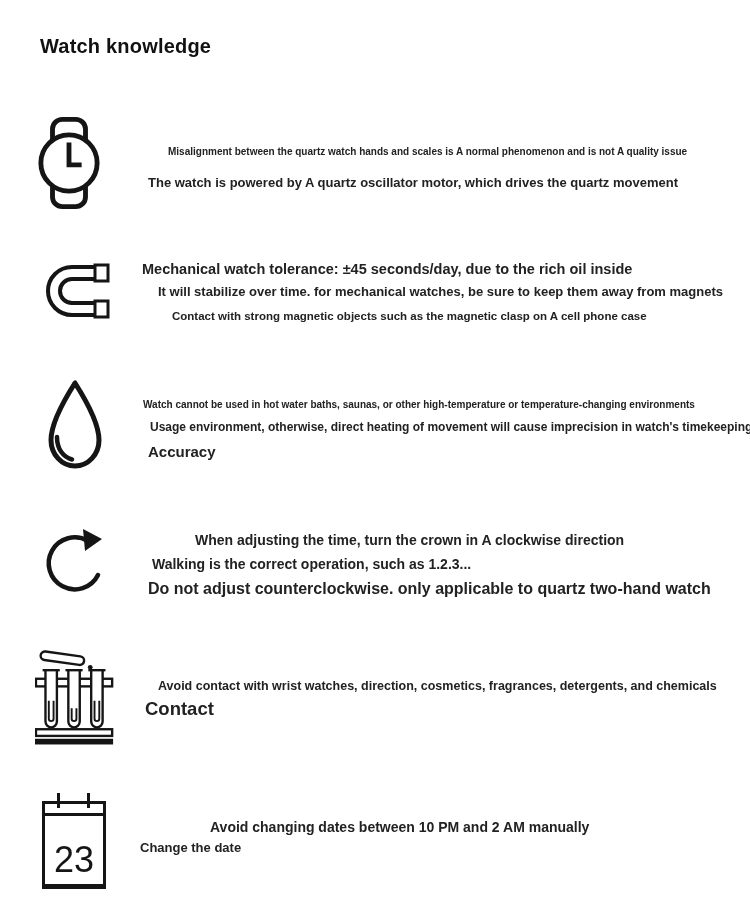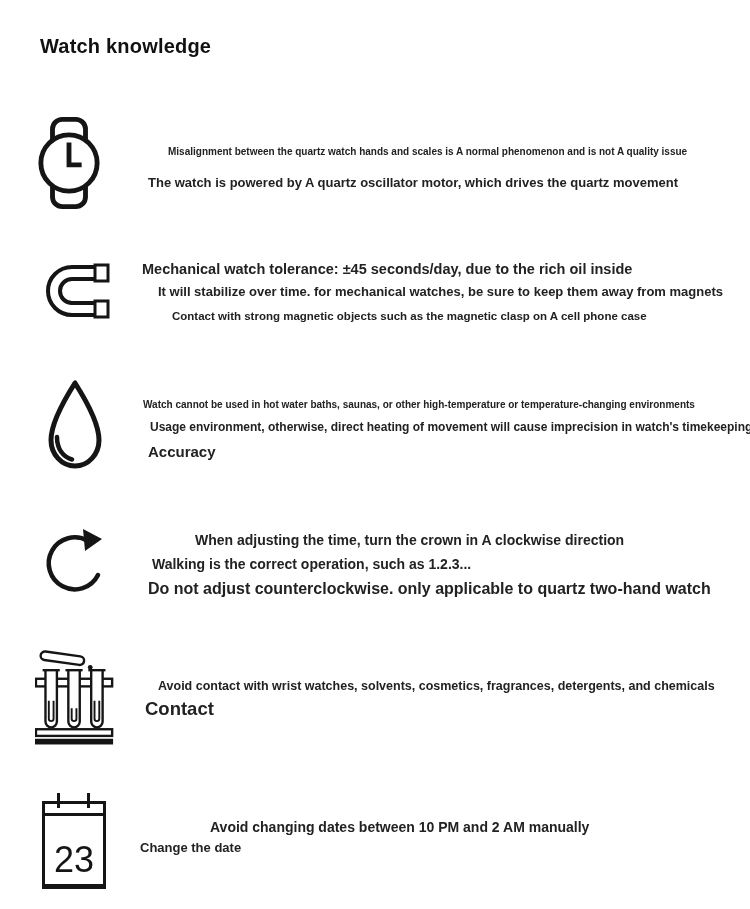--- a/index.html
+++ b/index.html
@@ -93,21 +93,21 @@
       <path d="M32 30 L50 30" stroke-width="2.5"></path>
       <path d="M38.5 70 L38.5 81 A2.5 2.5 0 0 0 43.5 81 L43.5 70" stroke-width="2"></path>
       <path d="M59 30 L59 84 A6 6 0 0 0 71 84 L71 30" fill="#ffffff" stroke-width="2.5"></path>
       <path d="M56 30 L74 30" stroke-width="2.5"></path>
       <path d="M62.5 62 L62.5 81 A2.5 2.5 0 0 0 67.5 81 L67.5 62" stroke-width="2"></path>
     </g>
     <rect x="1" y="92" width="80" height="7" stroke-width="2.5"></rect>
     <rect x="0" y="102" width="82" height="6" fill="#151515" stroke="none"></rect>
   </svg>
 </div>
-<div class="line" style="left:158px;top:679px;font-size:12.5px;">Avoid contact with wrist watches, solvents, cosmetics, fragrances, detergents, and chemicals</div>
+<div class="line" style="left:158px;top:679px;font-size:12.5px;">Avoid contact with wrist watches, direction, cosmetics, fragrances, detergents, and chemicals</div>
 <div class="line" style="left:145px;top:698px;font-size:18.5px;">Contact</div>
 
 <div class="cal">
   <div class="tick t1"></div>
   <div class="tick t2"></div>
   <div class="hdr"></div>
   <div class="day">23</div>
 </div>
 <div class="line" style="left:210px;top:819px;font-size:14px;">Avoid changing dates between 10 PM and 2 AM manually</div>
 <div class="line" style="left:140px;top:841px;font-size:13px;">Change the date</div>

